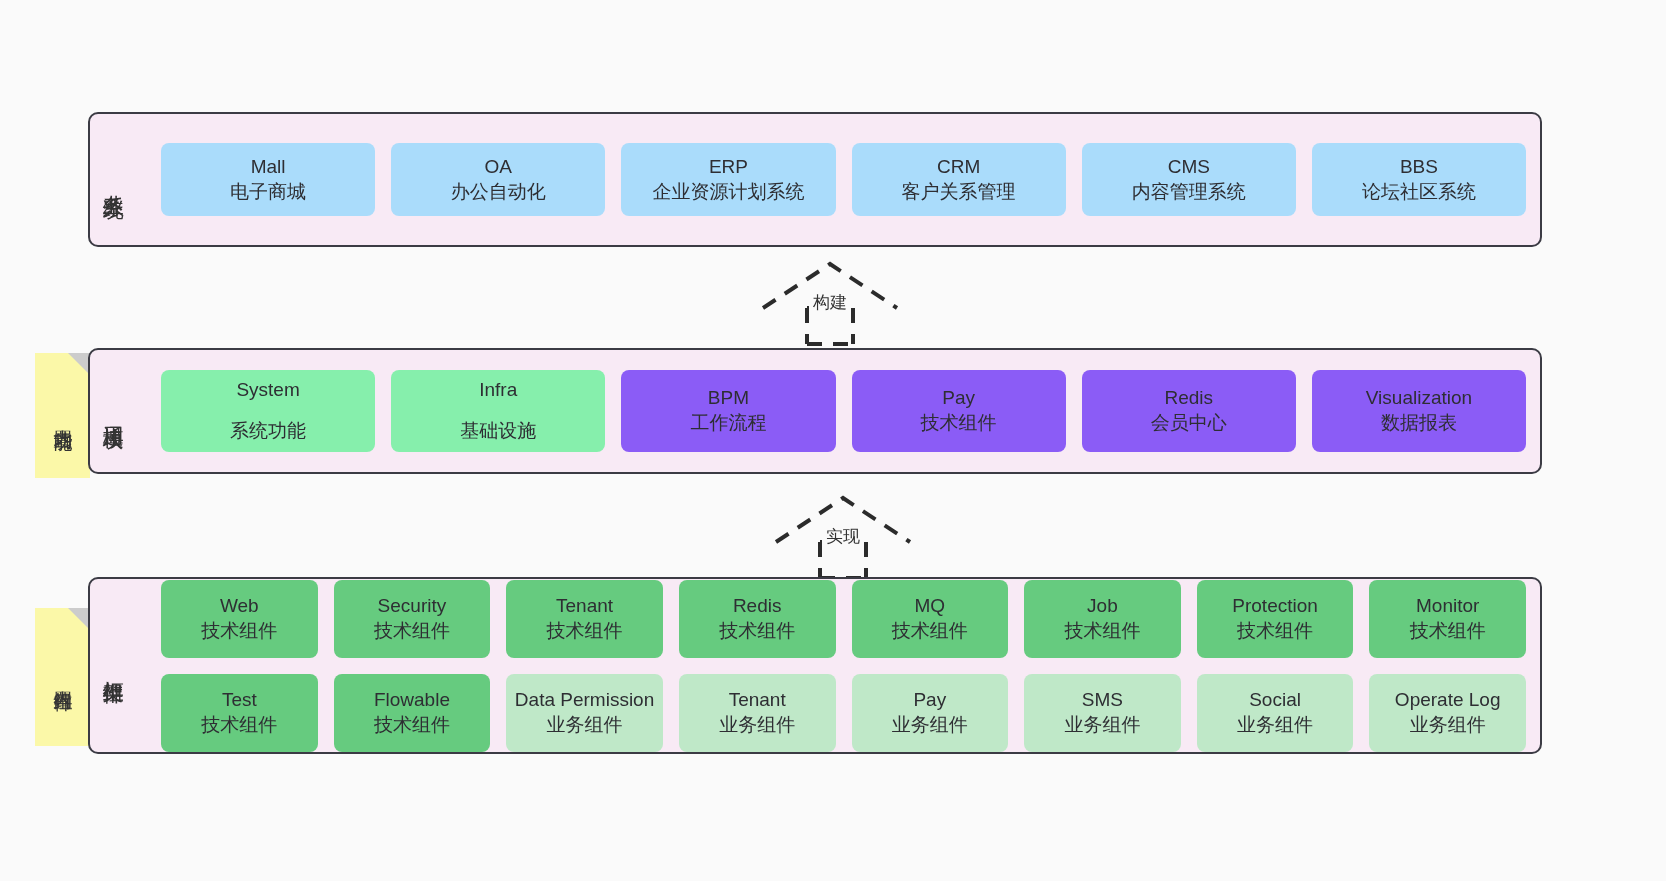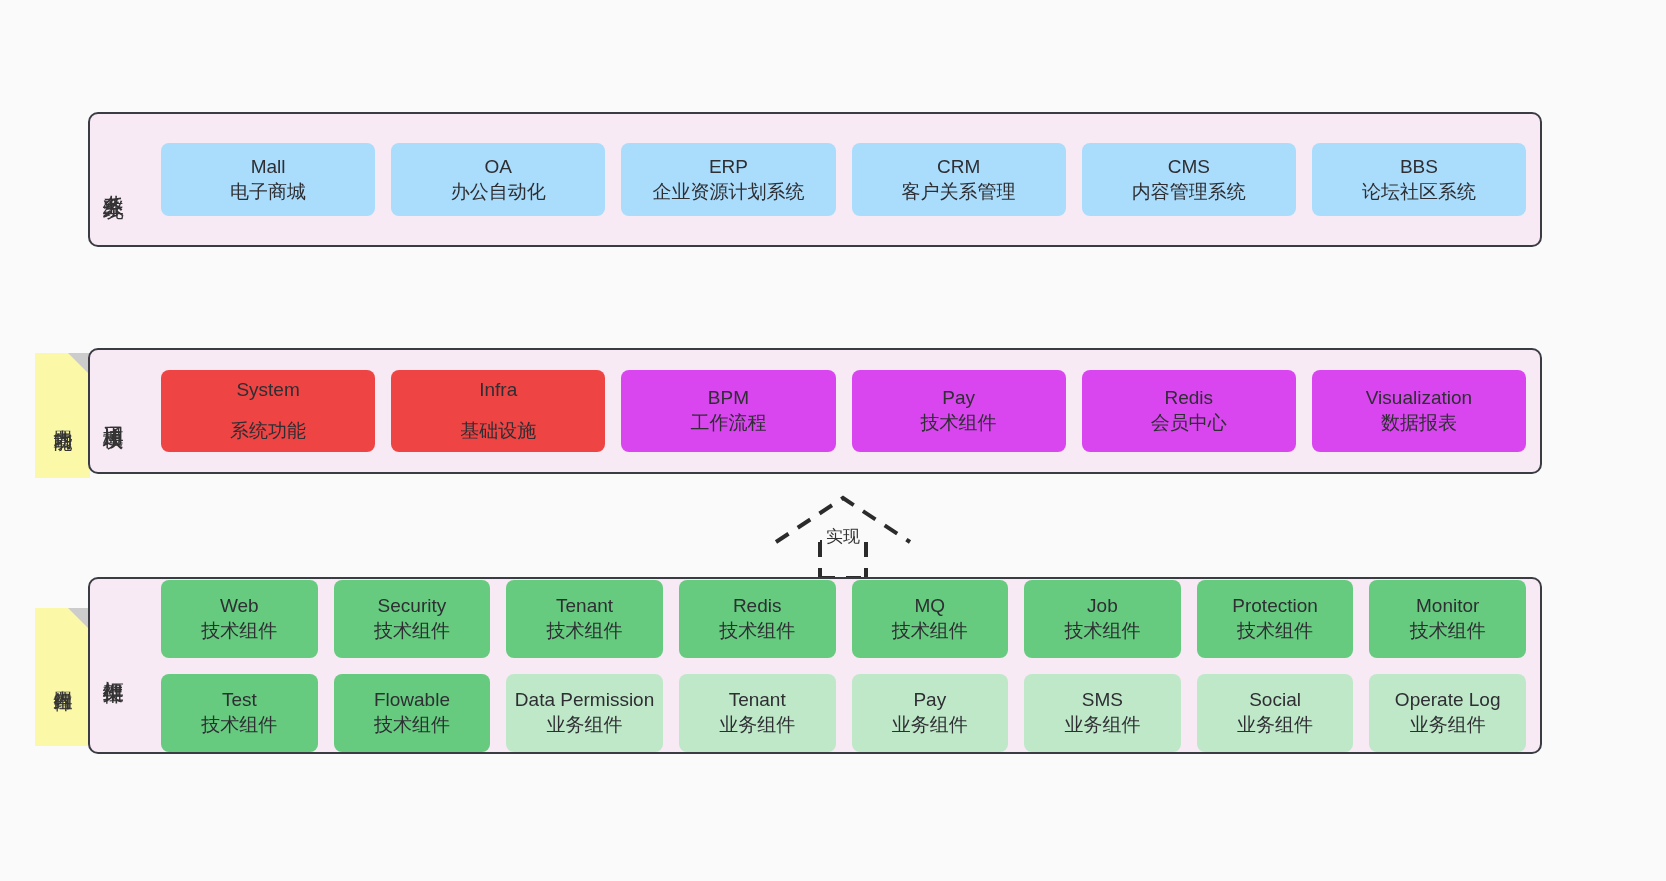--- a/index.html
+++ b/index.html
@@ -86,22 +86,22 @@
   #layer-business .cell { height: 73px; background: #aadcfb; }
 
   
   #layer-modules {
     left: 88px;
     top: 348px;
     width: 1454px;
     height: 126px;
   }
   #layer-modules .cell { height: 82px; }
-  .c-red  { background: #ef4444; gap: 16px; }
-  .c-pink { background: #d946ef; align-items: center; }
+  .c-red  { background: #86efac; gap: 16px; }
+  .c-pink { background: #8b5cf6; align-items: center; }
 
   
   #layer-framework {
     left: 88px;
     top: 577px;
     width: 1454px;
     height: 177px;
   }
   #layer-framework .cell { height: 78px; }
   .c-green      { background: #66cb7f; }
@@ -213,20 +213,30 @@
           <span class="l2">内容管理系统</span>
         </div>
         <div class="cell">
           <span class="l1">BBS</span>
           <span class="l2">论坛社区系统</span>
         </div>
       </div>
     </div>
   </div>
 
+  <div class="connector" id="conn-build">
+    <svg width="150" height="88" viewBox="0 0 150 88">
+      <path d="M 8 50 L 75 6 L 142 50" fill="none" stroke="#2b2b2b" stroke-width="4" stroke-dasharray="15,11" stroke-linecap="butt"></path>
+      <path d="M 52 50 L 98 50" fill="none" stroke="#2b2b2b" stroke-width="4" stroke-dasharray="15,11" stroke-linecap="butt"></path>
+      <path d="M 52 50 L 52 86" fill="none" stroke="#2b2b2b" stroke-width="4" stroke-dasharray="15,11" stroke-linecap="butt"></path>
+      <path d="M 98 50 L 98 86" fill="none" stroke="#2b2b2b" stroke-width="4" stroke-dasharray="15,11" stroke-linecap="butt"></path>
+      <path d="M 52 86 L 98 86" fill="none" stroke="#2b2b2b" stroke-width="4" stroke-dasharray="15,11" stroke-linecap="butt"></path>
+    </svg>
+    <span class="conn-label">构建</span>
+  </div>
 
   <div class="layer" id="layer-modules">
     <div class="layer-title">通用模块</div>
     <div class="layer-body">
       <div class="row">
         <div class="cell c-red">
           <span class="l1">System</span>
           <span class="l2">系统功能</span>
         </div>
         <div class="cell c-red">

